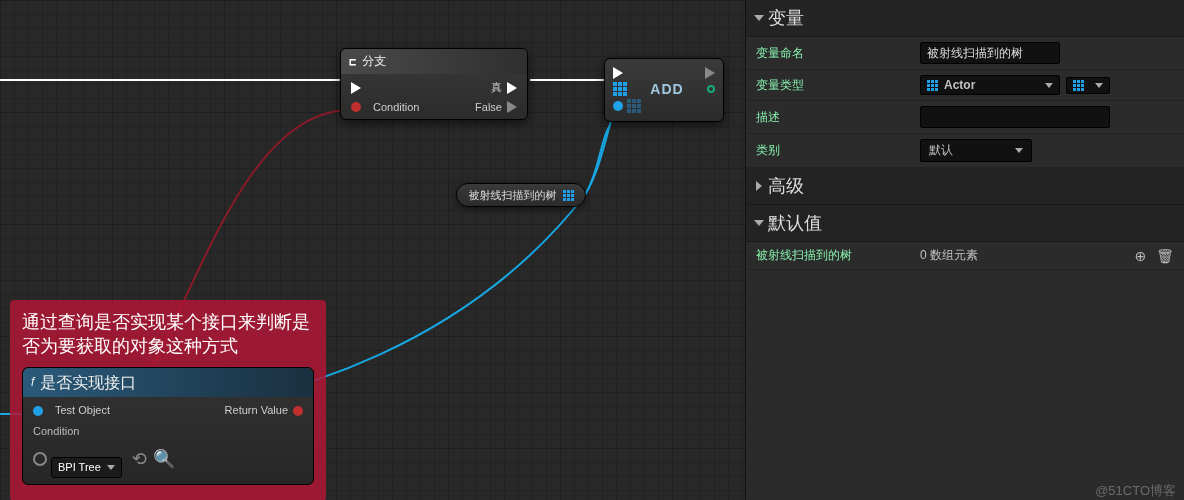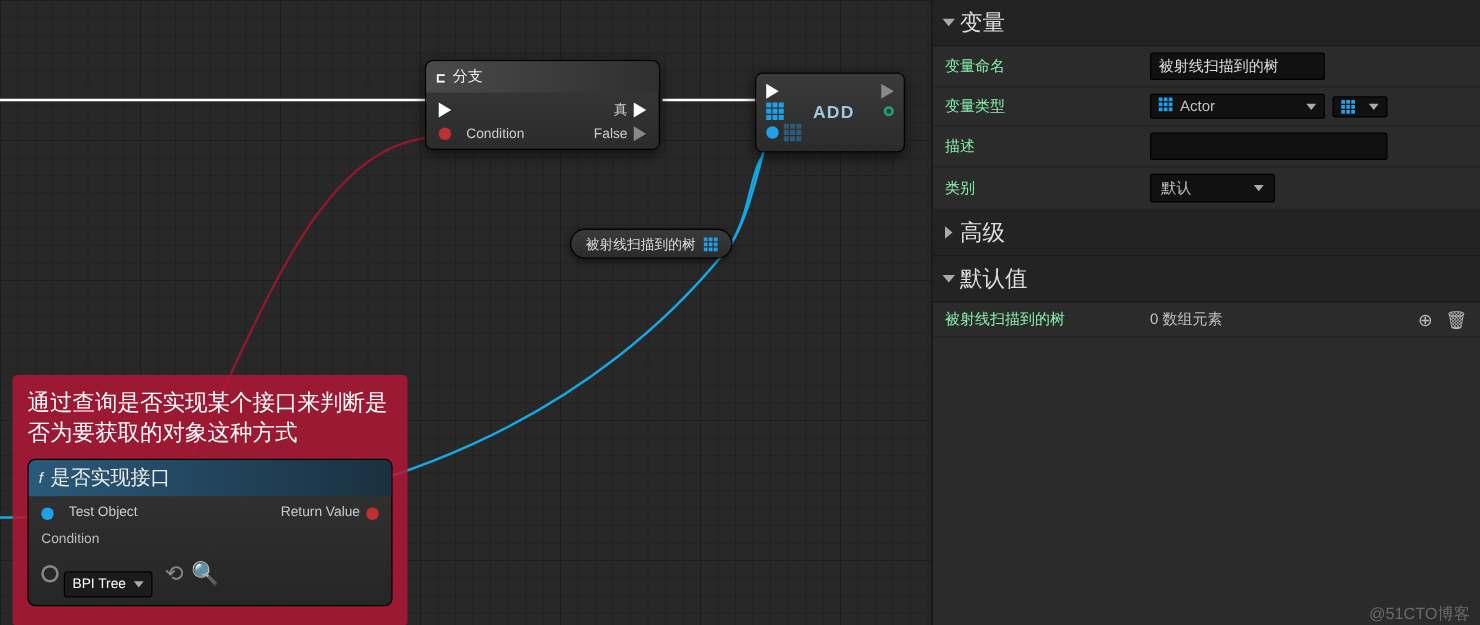--- a/index.html
+++ b/index.html
@@ -58,21 +58,21 @@
 .prop-value { flex:1; display:flex; align-items:center; gap:6px; }
 .text-input { background:#111; border:1px solid #000; color:#ddd; padding:3px 6px; font-size:12px; border-radius:2px; width:140px; }
 .type-pill { display:flex; align-items:center; gap:6px; background:#111; border:1px solid #000; border-radius:2px; padding:2px 6px; width:140px; justify-content:space-between; }
 .chev { width:0;height:0;border-left:4px solid transparent;border-right:4px solid transparent;border-top:5px solid #aaa; }
 .grid-small { display:inline-grid; grid-template-columns:repeat(3,3px); grid-template-rows:repeat(3,3px); gap:1px; }
 .grid-small span { background:#1fa0e8; }
 .ctrl-icons { display:flex; gap:10px; margin-left:auto; color:#bbb; font-size:14px; }
 .ctrl-icons .btn { cursor:pointer; }
 .credit { position:absolute; right:8px; bottom:0; color:#6a6a6a; font-size:13px; }
 .link-circ { width:14px;height:14px;border:2px solid #888;border-radius:50%; background:transparent; }
-.category-pill { display:flex; align-items:center; justify-content:space-between; background:#111; border:1px solid #000; border-radius:2px; padding:2px 8px; width:100px; }
+.category-pill { display:flex; align-items:center; justify-content:space-between; background:#111; border:1px solid #000; border-radius:2px; padding:2px 8px; width:112px; }
 </style>
 </head>
 <body>
 
 <div class="graph-area">
 
   <svg class="wires">
     <path d="M 0 80 L 350 80" stroke="#fff" stroke-width="2" fill="none"></path>
     <path d="M 530 80 L 606 80" stroke="#fff" stroke-width="2" fill="none"></path>
     <path d="M 350 110 C 250 110, 200 280, 150 370" stroke="#8b1a2a" stroke-width="2" fill="none"></path>
@@ -209,21 +209,21 @@
     <div class="prop-label">变量命名</div>
     <div class="prop-value">
       <input class="text-input" value="被射线扫描到的树" style="">
     </div>
   </div>
 
   <div class="prop-row">
     <div class="prop-label">变量类型</div>
     <div class="prop-value">
       <div class="type-pill">
-        <span style="display:flex;align-items:flex-start;gap:6px;">
+        <span style="display:flex;align-items:center;gap:6px;font-weight:bold;">
           <span class="grid-small">
               <span></span>
               <span></span>
               <span></span>
               <span></span>
               <span></span>
               <span></span>
               <span></span>
               <span></span>
               <span></span>

